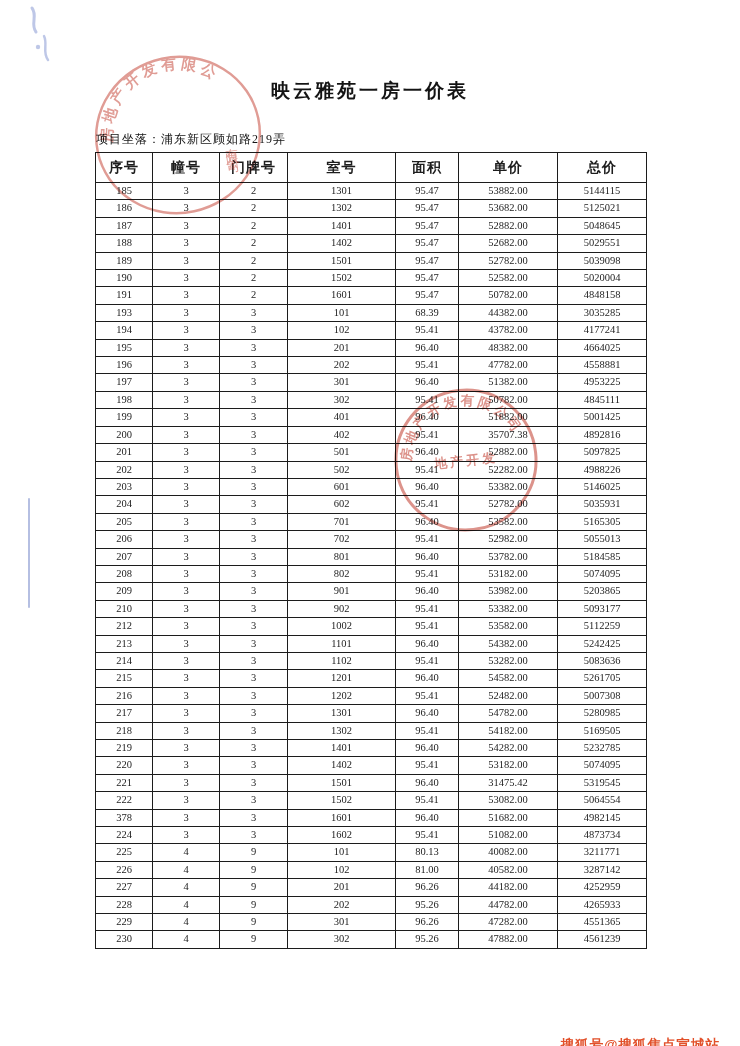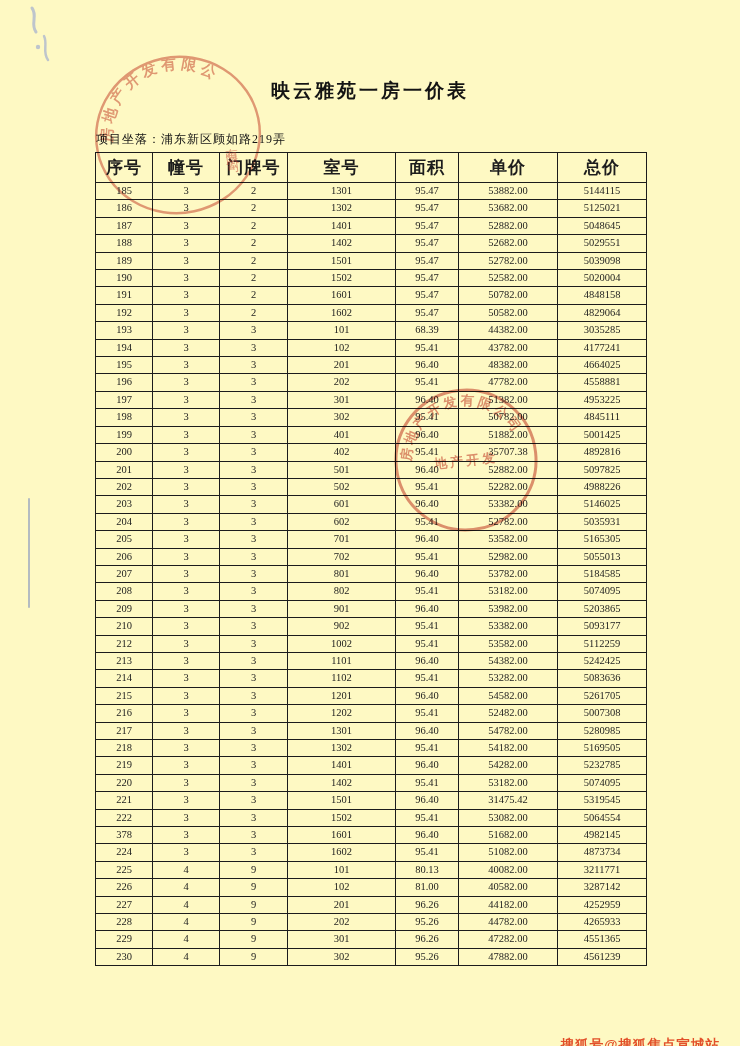--- a/index.html
+++ b/index.html
@@ -1,29 +1,29 @@
 <!DOCTYPE html>
 <html><head>
 <meta charset="utf-8">
 <style>
   * { margin:0; padding:0; box-sizing:border-box; }
   html,body { width:740px; height:1046px; }
   body { background:#efeeec; font-family:"Liberation Serif", serif; }
-  .page { position:relative; width:740px; height:1046px; background:#fef9c3; overflow:hidden; }
+  .page { position:relative; width:740px; height:1046px; background:#ffffff; overflow:hidden; }
 
   .title { position:absolute; top:78px; left:0; width:740px; text-align:center;
            font-size:19px; font-weight:bold; letter-spacing:3px; color:#141414; }
   .location { position:absolute; top:131px; left:96px; font-size:12px;
               font-weight:normal; color:#141414; letter-spacing:1px; }
 
   table.price { position:absolute; top:152px; left:95px; width:551px;
                 border-collapse:collapse; table-layout:fixed; }
   .price th, .price td { border:1px solid #1c1c1c; text-align:center; color:#1d1d1d;
                          overflow:hidden; white-space:nowrap; }
-  .price th { height:30px; font-size:17px; font-weight:bold; letter-spacing:1px; }
+  .price th { height:30px; font-size:14px; font-weight:bold; letter-spacing:1px; }
   .price td { height:16.4px; font-size:10.5px; line-height:16.4px; font-weight:normal; }
 
   .stamp { position:absolute; mix-blend-mode:multiply; pointer-events:none; }
   .seal-side-text { position:absolute; left:221px; top:138px; writing-mode:vertical-rl;
                     font-size:13px; color:#c23a2b; opacity:.48; letter-spacing:4px;
                     transform:rotate(-8deg); }
 
   .watermark { position:absolute; top:1012px; right:20px; font-family:"Liberation Sans", sans-serif;
                font-size:13.5px; font-weight:bold; color:#e2502a; letter-spacing:1px;margin-top:24px; }
 
@@ -126,29 +126,20 @@
         <tr>
           <td>191</td>
           <td>3</td>
           <td>2</td>
           <td>1601</td>
           <td>95.47</td>
           <td>50782.00</td>
           <td>4848158</td>
         </tr>
         <tr>
-          <td>192</td>
-          <td>3</td>
-          <td>2</td>
-          <td>1602</td>
-          <td>95.47</td>
-          <td>50582.00</td>
-          <td>4829064</td>
-        </tr>
-        <tr>
           <td>193</td>
           <td>3</td>
           <td>3</td>
           <td>101</td>
           <td>68.39</td>
           <td>44382.00</td>
           <td>3035285</td>
         </tr>
         <tr>
           <td>194</td>

